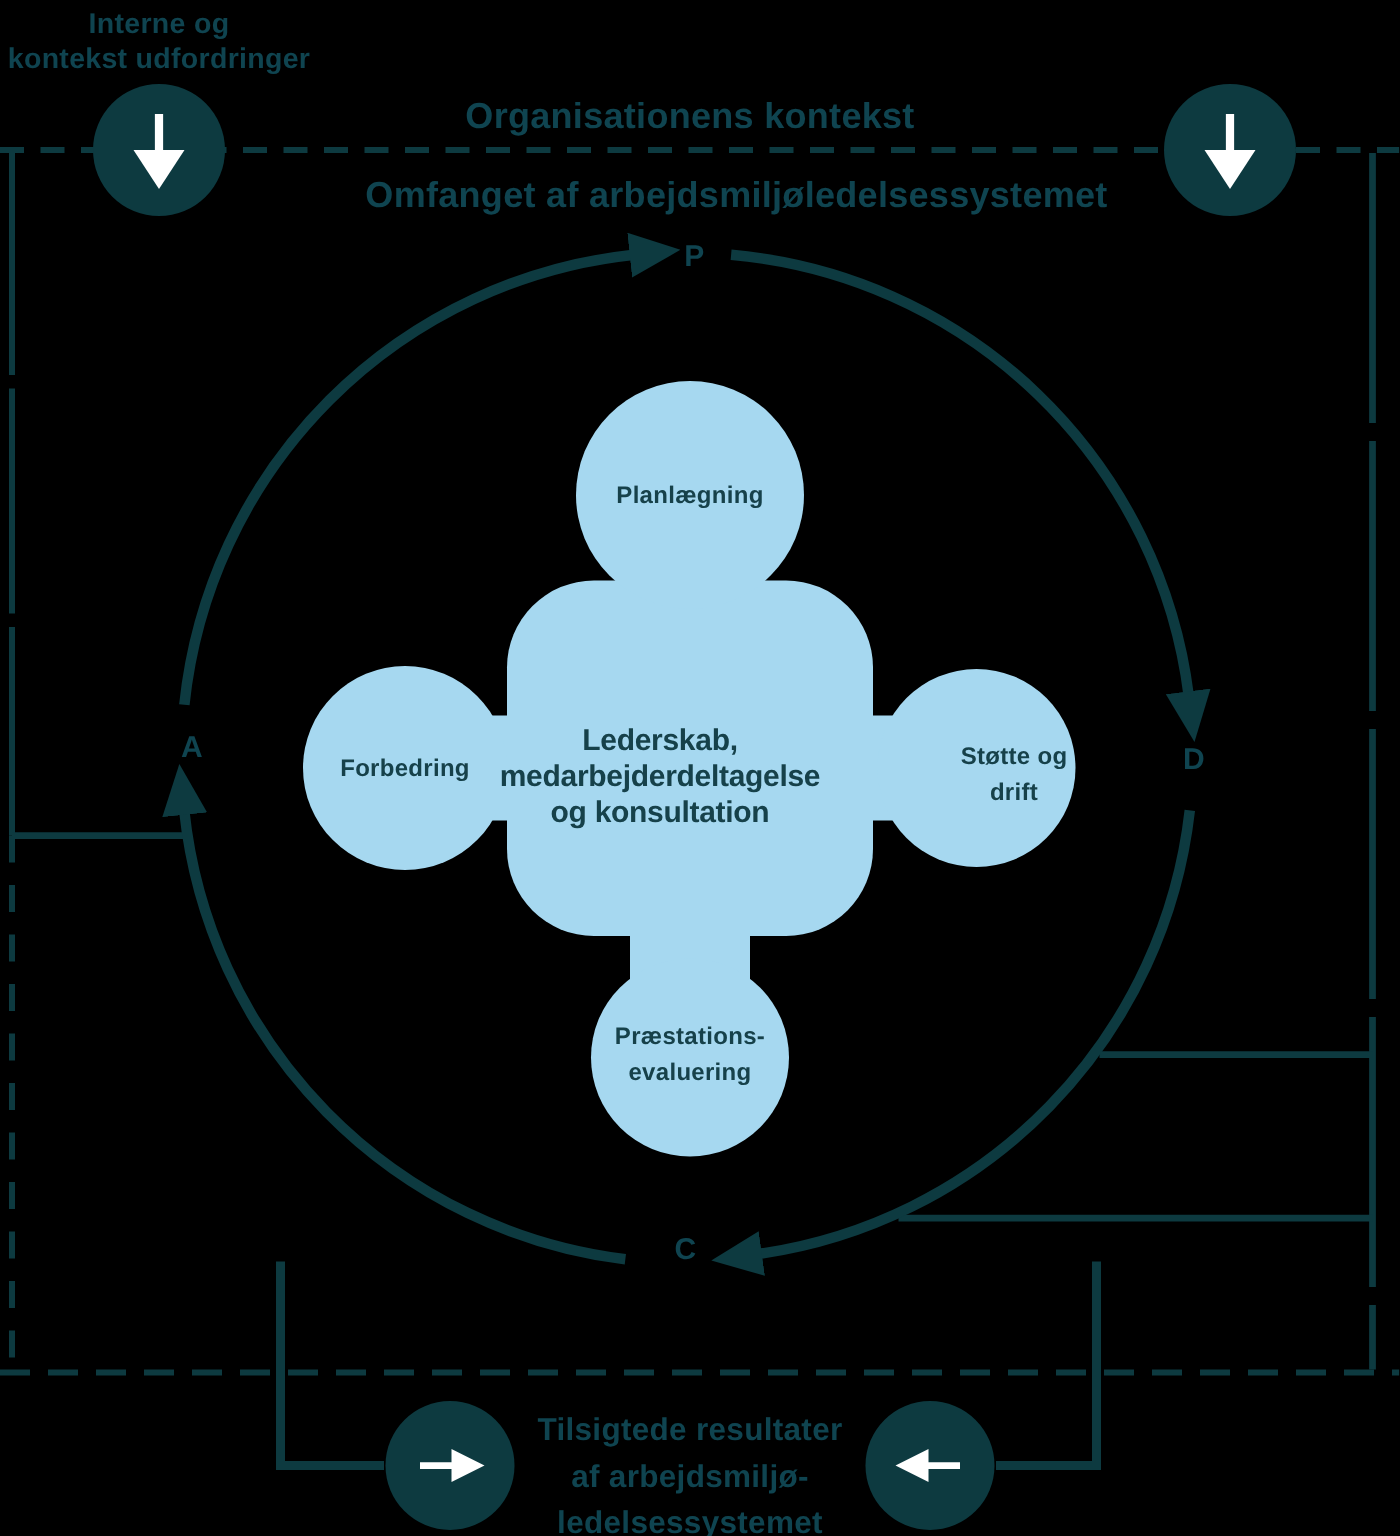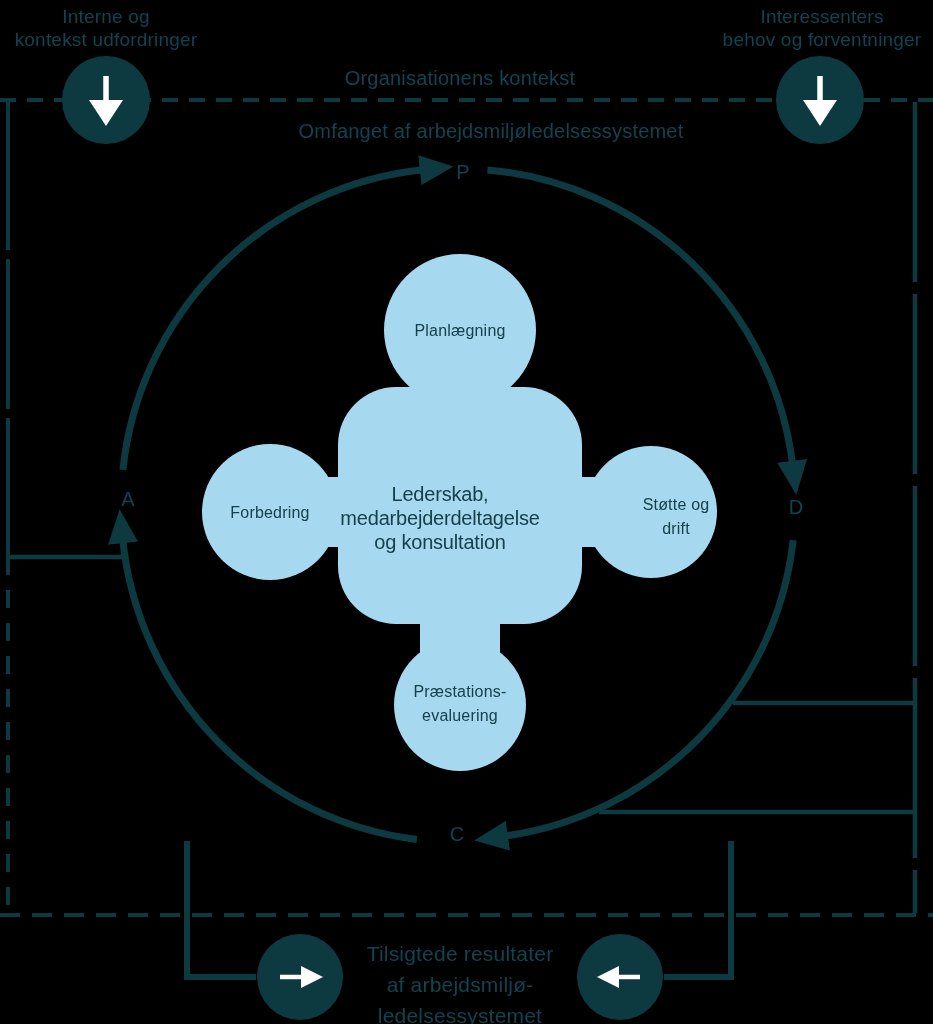--- a/index.html
+++ b/index.html
@@ -13,32 +13,32 @@
     background: #000000;
     overflow: hidden;
   }
   svg.layer {
     position: absolute; left: 0; top: 0;
   }
   .label {
     position: absolute;
     transform: translate(-50%, -50%);
     text-align: center;
-    font-weight: normal;
+    font-weight: bold;
     white-space: nowrap;
     letter-spacing: 0.2px;
   }
   .lbl-dark {            
     color: #0f4450;
     font-size: 19px;
     line-height: 23px;
   }
   .lbl-title {
     color: #0f4450;
-    font-size: 20px;
+    font-size: 24px;
     line-height: 24px;
   }
   .lbl-node {            
     color: #16414a;
     font-size: 16px;
     line-height: 24px;
   }
   .lbl-center {
     color: #16414a;
     font-size: 20px;
@@ -137,24 +137,20 @@
         </g>
       </g>
     </g>
   </svg>
 
   <div class="label lbl-dark" style="left:106px; top:28px;">
     <div>Interne og</div>
     <div>kontekst udfordringer</div>
   </div>
 
-  <div class="label lbl-dark" style="left:822px; top:28px;">
-    <div>Interessenters</div>
-    <div>behov og forventninger</div>
-  </div>
 
   <div class="label lbl-title" style="left:460px; top:78px;">Organisationens kontekst</div>
 
   <div class="label lbl-title" style="left:460px; top:131px;margin-left:31px;">Omfanget af arbejdsmiljøledelsessystemet</div>
 
   <div class="label lbl-letter" style="left:463px; top:172px;">P</div>
   <div class="label lbl-letter" style="left:796px; top:507px;">D</div>
   <div class="label lbl-letter" style="left:457px; top:834px;">C</div>
   <div class="label lbl-letter" style="left:128px; top:499px;">A</div>
 

